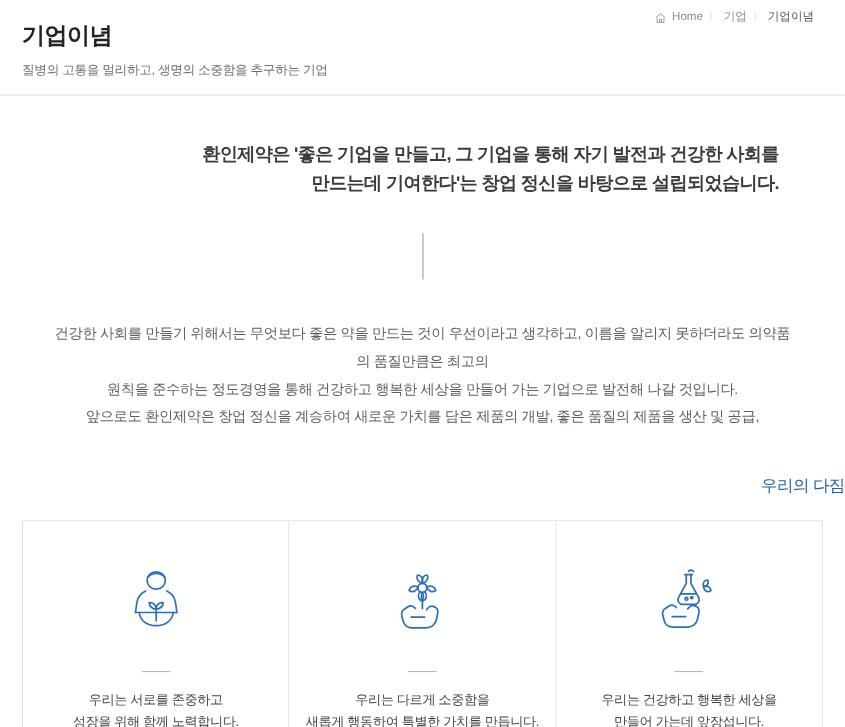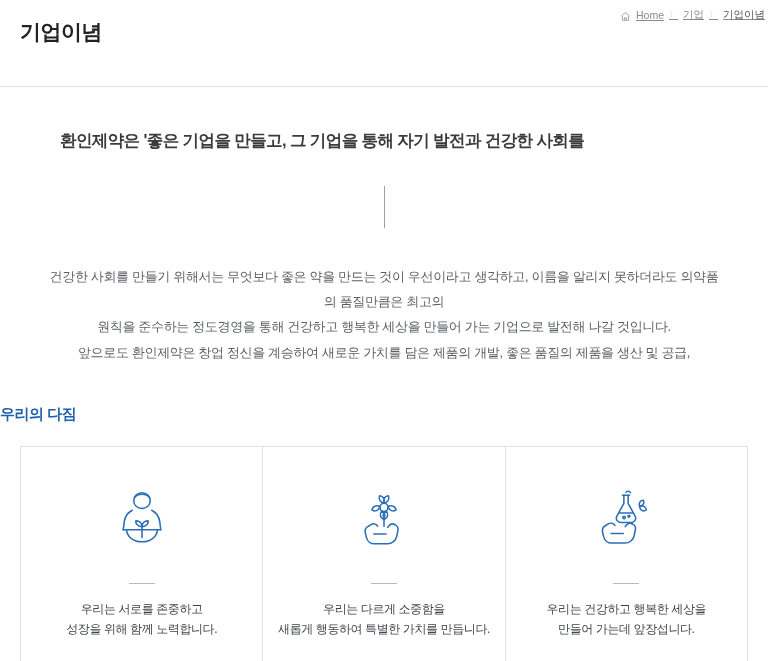--- a/index.html
+++ b/index.html
@@ -29,46 +29,45 @@
     margin: 0 0 10px 0;
   }
   .page-subtitle {
     font-size: 11.5px;
     color: #6d6d6d;
     letter-spacing: -0.3px;
     margin: 0;
   }
   .breadcrumb {
     position: absolute;
-    right: 3px;
+    right: 28px;
     top: 8px;
     display: flex;
     align-items: center;
     font-size: 10.5px;
     color: #8a8a8a;
     gap: 5px;
-    text-decoration: underline;
   }
   .breadcrumb .home-icon {
     display: inline-block;
     width: 11px;
     height: 11px;
     position: relative;
     top: 1px;
   }
   .breadcrumb .sep {
     color: #c0c0c0;
     font-size: 9px;
   }
   .breadcrumb .crumb-last { color: #555; }
 
   
   .lead {
-    text-align: left;
-    padding: 40px 28px 0 60px;
+    text-align: right;
+    padding: 40px 60px 0 60px;
   }
   .lead p {
     margin: 0;
     font-size: 16.5px;
     font-weight: bold;
     line-height: 1.62;
     color: #3b3b3b;
     letter-spacing: -0.6px;
   }
 
@@ -87,24 +86,24 @@
   .body-copy p {
     margin: 0;
     font-size: 13px;
     line-height: 1.95;
     color: #5a5f63;
     letter-spacing: -0.35px;
   }
 
   
   .section-heading {
-    text-align: left;
+    text-align: right;
     margin-top: 40px;
     font-size: 15px;
-    font-weight: bold;
+    font-weight: normal;
     color: #1e5fae;
     letter-spacing: -0.5px;
   }
 
   
   .cards {
     display: flex;
     margin: 22px 20px 0 20px;
     border: 1px solid #e0e0e0;
     height: 222px;
@@ -138,39 +137,41 @@
     text-align: left;
     color: #3f4448;
     letter-spacing: -0.4px;
   }
 </style>
 </head>
 <body>
 
 <div class="page-header">
   <h1 class="page-title">기업이념</h1>
+  <p class="page-subtitle">질병의 고통을 멀리하고, 생명의 소중함을 추구하는 기업</p>
 
   <div class="breadcrumb">
     <span class="home-icon">
       <svg width="11" height="11" viewBox="0 0 16 16" fill="none" stroke="#9a9a9a" stroke-width="1.3">
         <path d="M2 7.2L8 2.3l6 4.9"></path>
         <path d="M3.5 7.4V13.5h9V7.4"></path>
         <path d="M6.6 13.5V9.8h2.8v3.7"></path>
       </svg>
     </span>
     <span>Home</span>
     <span class="sep">〉</span>
     <span>기업</span>
     <span class="sep">〉</span>
     <span class="crumb-last">기업이념</span>
   </div>
 </div>
 
 <div class="lead">
   <p>환인제약은 '좋은 기업을 만들고, 그 기업을 통해 자기 발전과 건강한 사회를</p>
+  <p>만드는데 기여한다'는 창업 정신을 바탕으로 설립되었습니다.</p>
 </div>
 
 <div class="divider-vert"></div>
 
 <div class="body-copy">
   <p>건강한 사회를 만들기 위해서는 무엇보다 좋은 약을 만드는 것이 우선이라고 생각하고, 이름을 알리지 못하더라도 의약품의 품질만큼은 최고의</p>
   <p>원칙을 준수하는 정도경영을 통해 건강하고 행복한 세상을 만들어 가는 기업으로 발전해 나갈 것입니다.</p>
   <p>앞으로도 환인제약은 창업 정신을 계승하여 새로운 가치를 담은 제품의 개발, 좋은 품질의 제품을 생산 및 공급,</p>
 </div>
 

